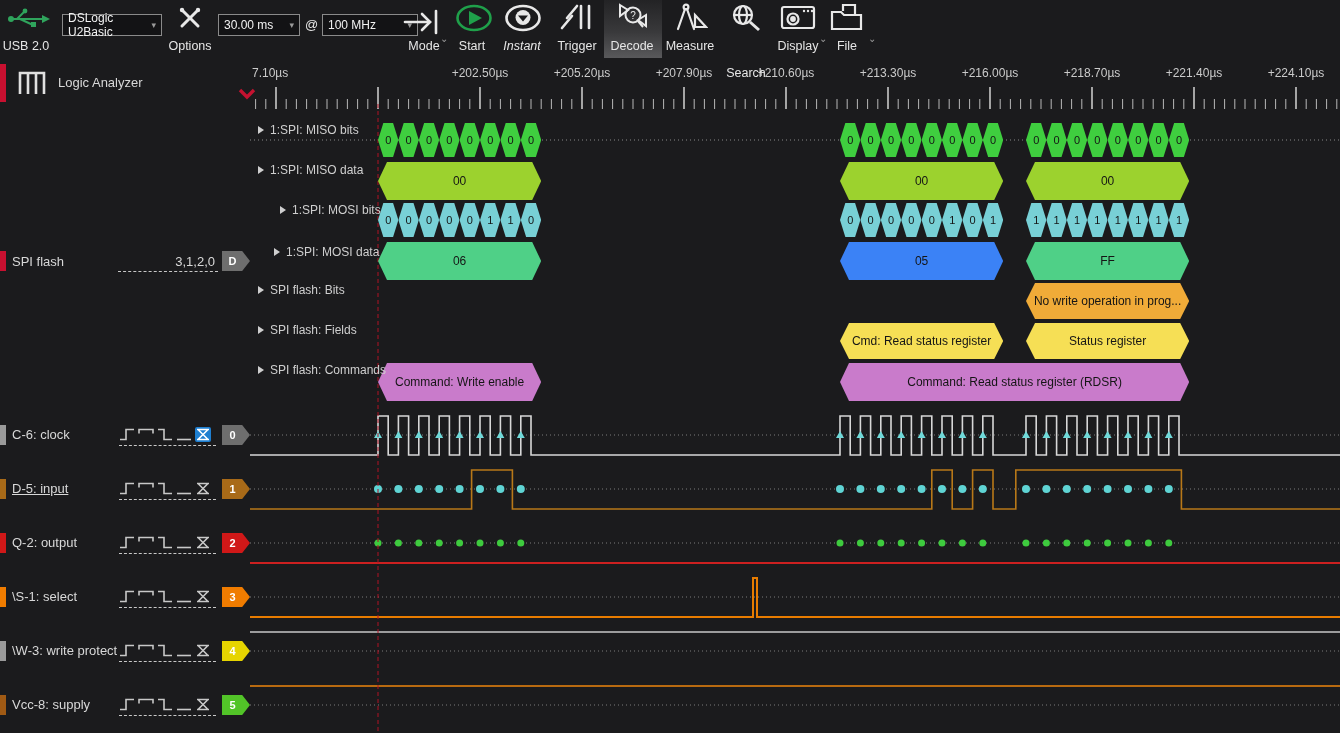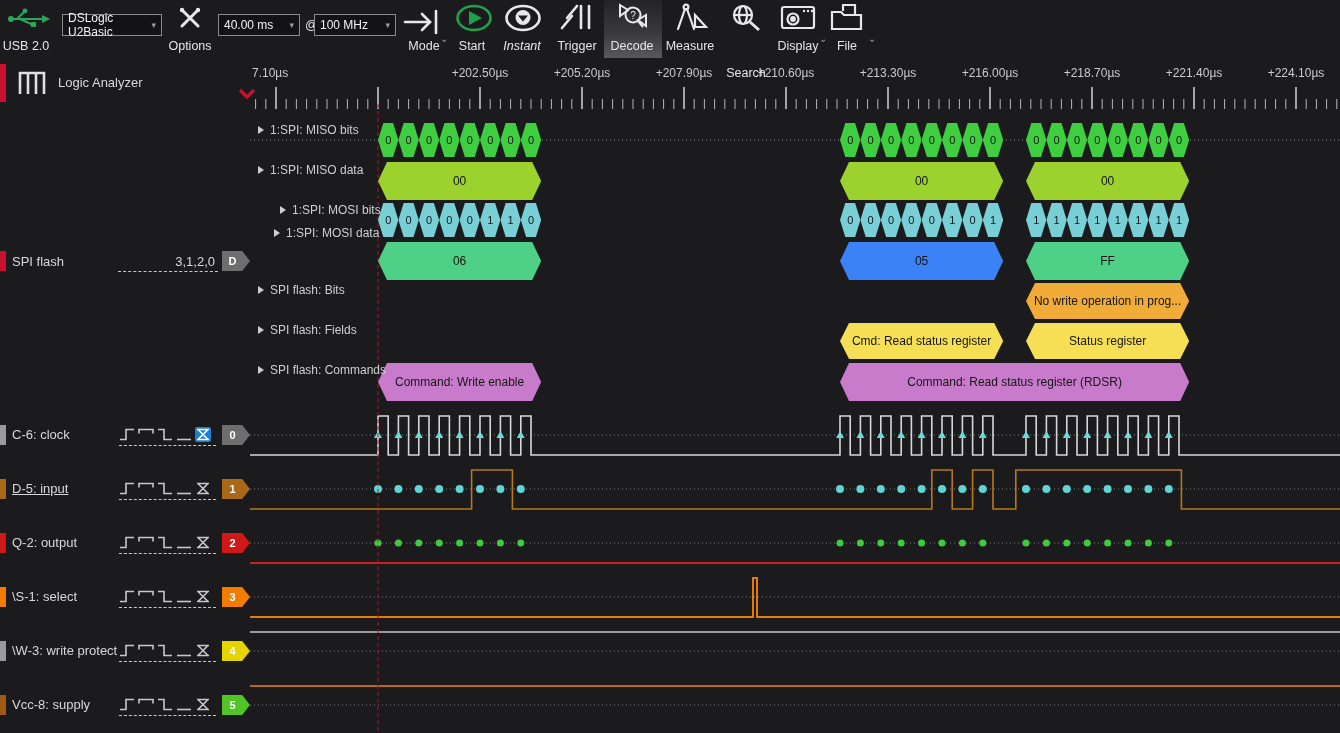--- a/index.html
+++ b/index.html
@@ -71,25 +71,25 @@
       <svg width="28" height="28" viewBox="0 0 28 28" stroke="#e8e8e8" stroke-width="3" stroke-linecap="round" fill="none">
         <line x1="6" y1="6" x2="22" y2="22"></line>
           <line x1="22" y1="6" x2="6" y2="22"></line>
         <circle cx="6" cy="6" r="2.2" fill="#e8e8e8" stroke="none"></circle>
         <circle cx="22" cy="6" r="2.2" fill="#e8e8e8" stroke="none"></circle>
       </svg>
     </span>
     <div class="tb-label" style="left:160px;top:39px;">Options</div>
 
     <div class="combo" style="left:218px;top:14px;width:82px;">
-      <span>40.00 ms</span>
+      <span>30.00 ms</span>
         <span class="chev">▾</span>
     </div>
     <div style="position:absolute;left:305px;top:17px;font-size:13px;color:#e6e6e6;">@</div>
-    <div class="combo" style="left:314px;top:14px;width:82px;">
+    <div class="combo" style="left:322px;top:14px;width:96px;">
       <span>100 MHz</span>
         <span class="chev">▾</span>
     </div>
 
     <div id="decode-bg"></div>
     <div id="tb-buttons">
         <div style="position: absolute; left: 395px; top: 0px; width: 58px; height: 58px;">
           <span class="icon" style="left: 8px; top: 9px;"><svg width="40" height="26" viewBox="0 0 40 26" stroke="#e8e8e8" stroke-width="2.6" fill="none" stroke-linecap="round">
               <line x1="2" y1="13" x2="27" y2="13"></line>
               <polyline points="19,5 27,13 19,21"></polyline>
@@ -583,21 +583,21 @@
       <div class="ann bar" style="left: 1026px; top: 283px; width: 163.2px; height: 36px; background: rgb(240, 171, 56);">No write operation in prog...</div>
       <div class="ann bar" style="left: 840px; top: 323px; width: 163.2px; height: 36px; background: rgb(246, 223, 85);">Cmd: Read status register</div>
       <div class="ann bar" style="left: 1026px; top: 323px; width: 163.2px; height: 36px; background: rgb(246, 223, 85);">Status register</div>
       <div class="ann bar" style="left: 378px; top: 363px; width: 163.2px; height: 38px; background: rgb(201, 123, 203);">Command: Write enable</div>
       <div class="ann bar" style="left: 840px; top: 363px; width: 349.2px; height: 38px; background: rgb(201, 123, 203);">Command: Read status register (RDSR)</div>
     </div>
   <div id="decode-labels">
       <div class="dlabel" style="top: 123px;"><span class="tri"></span><span>1:SPI: MISO bits</span></div>
       <div class="dlabel" style="top: 163px;"><span class="tri"></span><span>1:SPI: MISO data</span></div>
       <div class="dlabel" style="top: 203px; margin-left: 22px;"><span class="tri"></span><span>1:SPI: MOSI bits</span></div>
-      <div class="dlabel" style="top: 226px; padding-left: 16px;"><span class="tri"></span><span>1:SPI: MOSI data</span></div>
+      <div class="dlabel" style="top: 245px; padding-left: 16px;"><span class="tri"></span><span>1:SPI: MOSI data</span></div>
       <div class="dlabel" style="top: 283px;"><span class="tri"></span><span>SPI flash: Bits</span></div>
       <div class="dlabel" style="top: 323px;"><span class="tri"></span><span>SPI flash: Fields</span></div>
       <div class="dlabel" style="top: 363px;"><span class="tri"></span><span>SPI flash: Commands</span></div>
     </div>
 
   <div id="ruler">
     <div id="ruler-start">7.10µs</div>
     <span class="icon" style="left:238px;top:30px;">
       <svg width="18" height="12" viewBox="0 0 18 12" fill="none" stroke="#c41230" stroke-width="3.4">
         <polyline points="2,2 9,9 16,2"></polyline>

